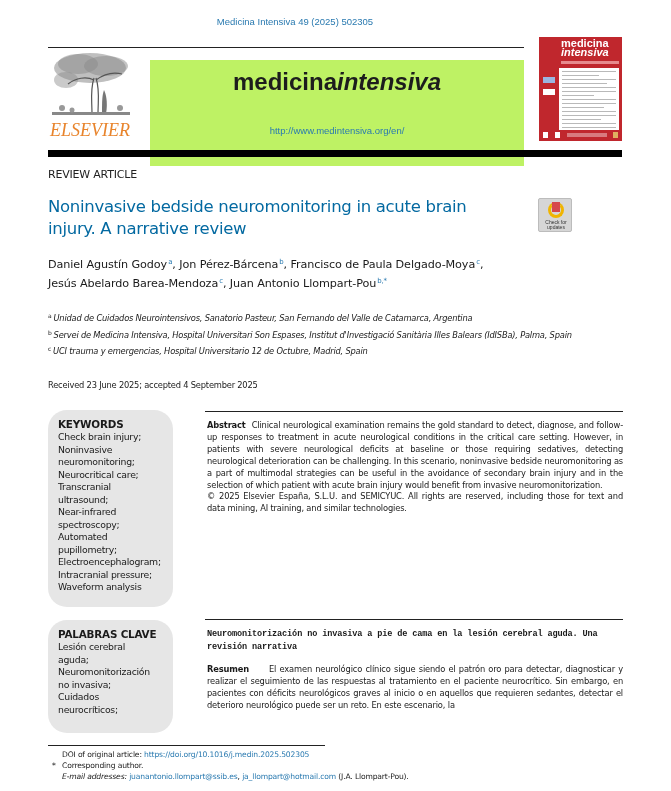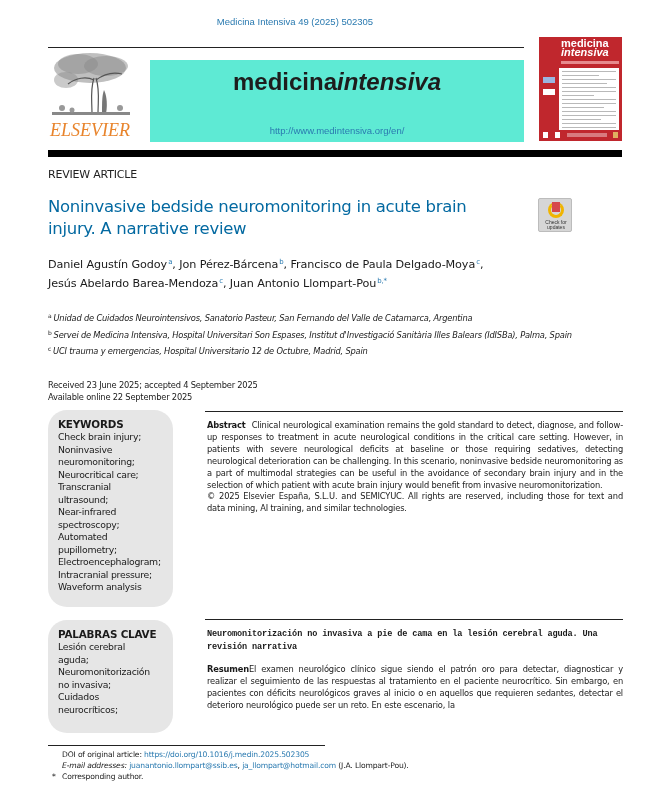--- a/index.html
+++ b/index.html
@@ -6,21 +6,21 @@
     html, body { width: 671px; height: 791px; background: #ffffff; overflow: hidden; }
     body { font-family: "DejaVu Sans", sans-serif; color: #1a1a1a; position: relative; }
 
     .journal-ref { position: absolute; top: 16px; left: 0; width: 590px; text-align: center; font-family: "Liberation Sans", sans-serif; font-size: 9.5px; color: #2a7ab0; }
     .top-rule { position: absolute; top: 47px; left: 48px; width: 476px; height: 1px; background: #222; }
 
     .elsevier-logo { position: absolute; top: 50px; left: 48px; width: 84px; height: 92px; }
     .elsevier-tree { position: absolute; top: 0; left: 0; width: 84px; height: 68px; }
     .elsevier-word { position: absolute; top: 70px; left: 0; width: 84px; text-align: center; font-family: "Liberation Serif", serif; font-size: 18px; color: #e8842c; letter-spacing: 0px; font-style: italic; }
 
-    .banner { position: absolute; top: 60px; left: 150px; width: 374px; height: 82px; background: #5eead4; }
+    .banner { position: absolute; top: 60px; left: 150px; width: 374px; height: 106px; background: #bef264; }
     .banner-title { position: absolute; top: 0; left: 0; width: 374px; text-align: center; margin-top: 0px; top: 1px; font-family: "Liberation Sans", sans-serif; font-weight: bold; font-size: 24px; color: #1d1d1d; padding-top: 0; line-height: 1; }
     .banner-title .it { font-style: italic; font-weight: bold; }
     .banner-title-wrap { position: absolute; top: 0; left: 0; width: 374px; height: 40px; }
     .banner-url { position: absolute; top: 65px; left: 0; width: 374px; text-align: center; font-family: "Liberation Sans", sans-serif; font-size: 9.5px; color: #2a7ab0; }
 
     .cover { position: absolute; top: 37px; left: 539px; width: 83px; height: 104px; background: #c0272d; overflow: hidden; }
     .cover-title { position: absolute; top: 2px; left: 22px; width: 60px; font-family: "Liberation Sans", sans-serif; color: #fff; font-size: 11px; line-height: 9px; font-weight: bold; }
     .cover-title .l2 { font-style: italic; font-size: 11px; }
     .cover-strip { position: absolute; top: 24px; left: 22px; width: 58px; height: 3px; background: #e68a8d; }
     .cover-panel { position: absolute; top: 31px; left: 20px; width: 60px; height: 62px; background: #ffffff; }
@@ -55,21 +55,21 @@
     .abs-rule { position: absolute; left: 205px; width: 418px; height: 1px; background: #222; }
     .abs-rule.en { top: 411px; }
     .abs-rule.es { top: 619px; }
 
     .abstract { position: absolute; top: 420px; left: 207px; width: 416px; font-family: "DejaVu Sans", sans-serif; font-size: 8.3px; line-height: 11.9px; color: #1a1a1a; text-align: justify; letter-spacing: -0.15px; }
     .abstract b { font-weight: bold; margin-right: 6px; }
     .abstract .copy { display: block; text-align: justify; }
 
     .es-title { position: absolute; top: 628px; left: 207px; width: 400px; font-family: Liberation Mono, monospace; font-size: 8.6px; line-height: 13px; font-weight: bold; color: #1a1a1a; letter-spacing: -0.15px; }
     .resumen { position: absolute; top: 664px; left: 207px; width: 416px; font-family: "DejaVu Sans", sans-serif; font-size: 8.3px; line-height: 11.9px; color: #1a1a1a; text-align: justify; letter-spacing: -0.15px; }
-    .resumen b { margin-right: 0; }
+    .resumen b { margin-right: 20px; }
 
     .foot-rule { position: absolute; top: 745px; left: 48px; width: 277px; height: 1px; background: #222; }
     .footnotes { position: absolute; top: 750px; left: 52px; width: 600px; font-family: "DejaVu Sans", sans-serif; font-size: 7.6px; line-height: 10.8px; color: #1a1a1a; letter-spacing: -0.15px; }
     .footnotes .row { display: block; white-space: nowrap; }
     .footnotes .ind { display: inline-block; width: 10px; }
     .footnotes a { color: #2a7ab0; text-decoration: none; }
     .footnotes i.lbl { font-style: italic; }
   </style>
 </head>
 <body>
@@ -167,21 +167,20 @@
 </div>
 
 <div class="affil">
   <div><sup>a</sup><span>Unidad de Cuidados Neurointensivos, Sanatorio Pasteur, San Fernando del Valle de Catamarca, Argentina</span></div>
   <div><sup>b</sup><span>Servei de Medicina Intensiva, Hospital Universitari Son Espases, Institut d'Investigació Sanitària Illes Balears (IdISBa), Palma, Spain</span></div>
   <div><sup>c</sup><span>UCI trauma y emergencias, Hospital Universitario 12 de Octubre, Madrid, Spain</span></div>
 </div>
 
 <div class="dates">
   <div>Received 23 June 2025; accepted 4 September 2025</div>
-  <div>Available online 22 September 2025</div>
 </div>
 
 <div class="kw-box en">
   <div class="kw-head">KEYWORDS</div>
   <div class="kw-list">
     <span class="kw-item">Check brain injury;</span>
     <span class="kw-item">Noninvasive</span>
     <span class="kw-item">neuromonitoring;</span>
     <span class="kw-item">Neurocritical care;</span>
     <span class="kw-item">Transcranial</span>
@@ -216,15 +215,15 @@
 
 <div class="abs-rule es"></div>
 <div class="es-title">Neuromonitorización no invasiva a pie de cama en la lesión cerebral aguda. Una revisión narrativa</div>
 <div class="resumen">
   <b>Resumen</b><span>El examen neurológico clínico sigue siendo el patrón oro para detectar, diagnosticar y realizar el seguimiento de las respuestas al tratamiento en el paciente neurocrítico. Sin embargo, en pacientes con déficits neurológicos graves al inicio o en aquellos que requieren sedantes, detectar el deterioro neurológico puede ser un reto. En este escenario, la</span>
 </div>
 
 <div class="foot-rule"></div>
 <div class="footnotes">
   <span class="row"><span class="ind"></span><span>DOI of original article: </span><a>https://doi.org/10.1016/j.medin.2025.502305</a></span>
+  <span class="row"><span class="ind">*</span><span>Corresponding author.</span></span>
   <span class="row"><span class="ind"></span><i class="lbl">E-mail addresses:</i> <a>juanantonio.llompart@ssib.es</a><span>, </span><a>ja_llompart@hotmail.com</a><span> (J.A. Llompart-Pou).</span></span>
-  <span class="row"><span class="ind">*</span><span>Corresponding author.</span></span>
 </div>
 
 </body></html>

